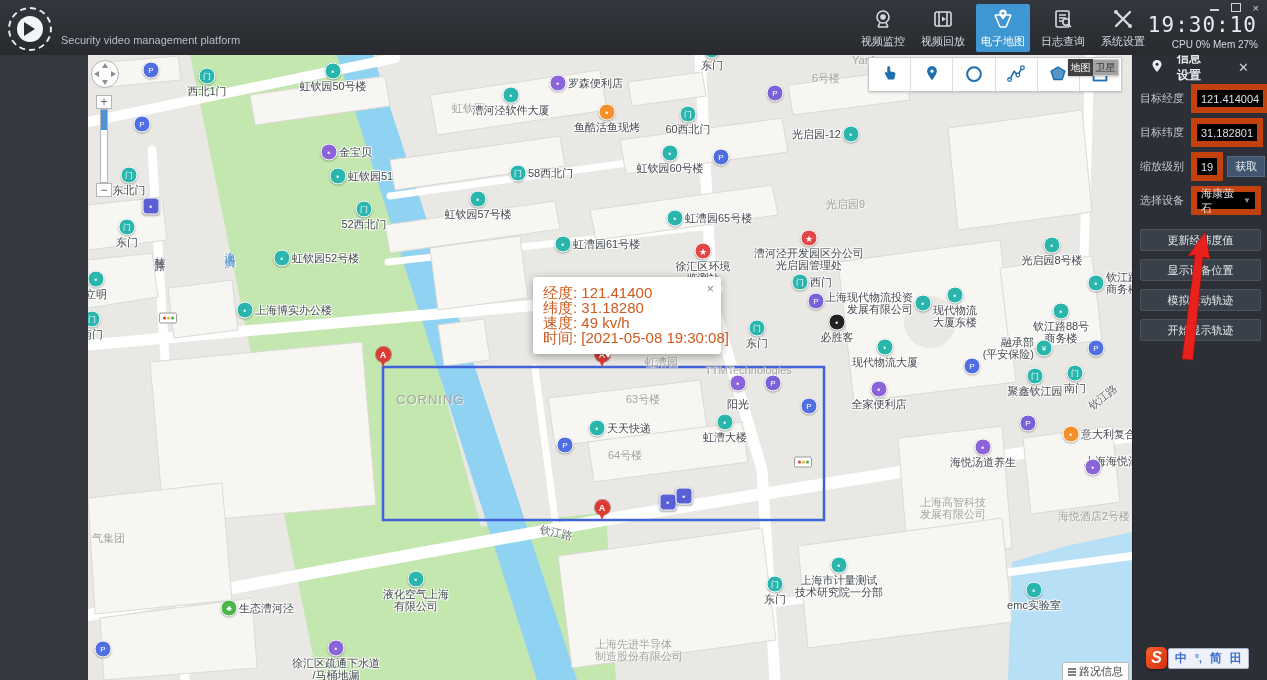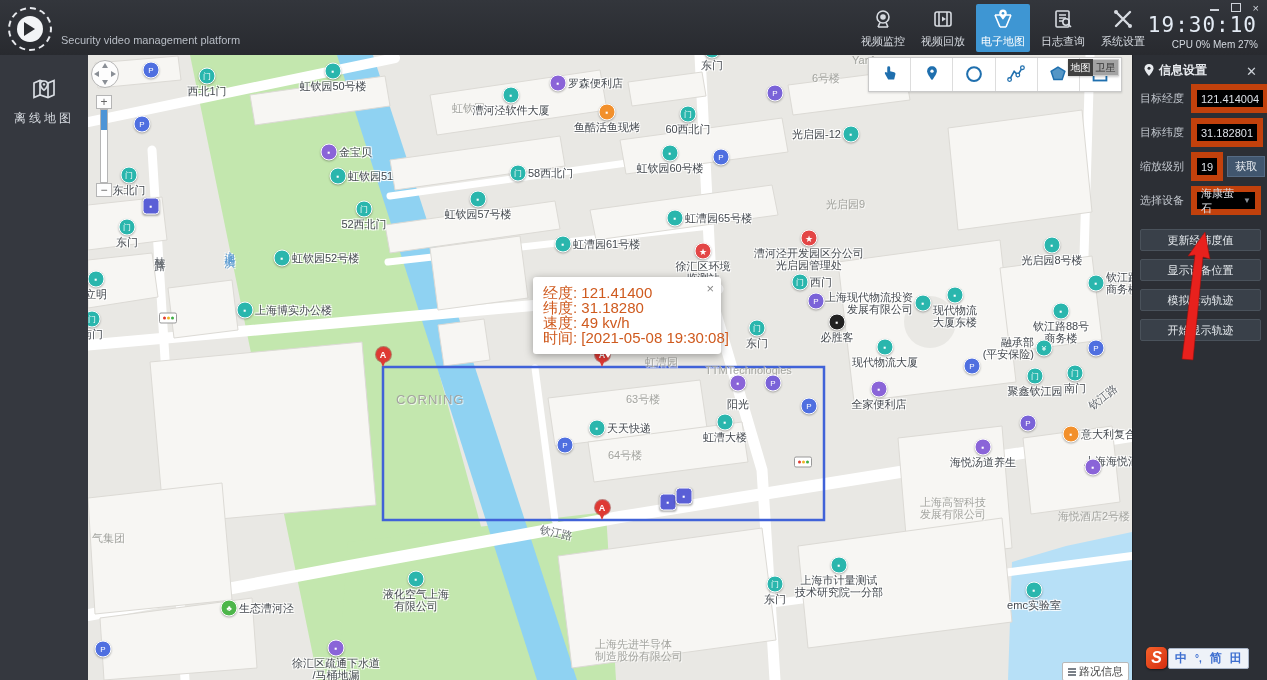--- a/index.html
+++ b/index.html
@@ -85,21 +85,21 @@
   .mt.map-on{background:#404040;color:#fff}
   .mt.sat{background:#a3a3a3;color:#333;border:1px solid #ccc;border-left:none}
   .traffic{position:absolute;left:974px;top:607px;height:17px;background:#fff;border:1px solid #b9b9b9;
            border-radius:2px;display:flex;align-items:center;gap:3px;padding:0 5px;font-size:11px;
            color:#444;z-index:10;cursor:pointer}
   .tico{width:8px;height:8px;display:flex;flex-direction:column;justify-content:space-between}
   .tico i{display:block;height:2px;background:#7a8088}
   
   .panel{position:absolute;left:1132px;top:55px;width:135px;bottom:0;background:#2c2f35;z-index:25;
          border-left:1px solid #202227}
-  .panel-h{display:flex;align-items:flex-end;height:24px;padding:0 11px;color:#e8ebef;font-size:12px;font-weight:bold;gap:5px}
+  .panel-h{display:flex;align-items:center;height:24px;padding:0 19px;color:#e8ebef;font-size:12px;font-weight:bold;gap:15px}
   .panel-h .sp{flex:1}
   .pclose{color:#cdd2d8;font-size:13px;cursor:pointer;font-weight:normal}
   .prow{display:flex;align-items:center;margin:5px 7px 0;gap:4px}
   .flabel{width:47px;font-size:11px;color:#c3c8cf;flex:none}
   .pinput{flex:1;height:17px;background:#000000;border:6px solid #c2410c;color:#dde1e7;font-size:11px;
           padding:0 4px;display:flex;align-items:center;cursor:text}
   .pselect{cursor:pointer}
   .caret{margin-left:auto;color:#8a9099;font-size:8px}
   .getbtn{width:36px;height:19px;background:#41566e;border:1px solid #56master;border:1px solid #566b84;
           color:#e8ecf0;font-size:11px;display:flex;align-items:center;justify-content:center;cursor:pointer;flex:none}
@@ -187,31 +187,20 @@
     <span class="winbtn"><span class="sq"></span></span>
     <span class="winbtn">×</span>
   </div>
   <div class="clock">19:30:10</div>
   <div class="cpu">
     <span>CPU 0%</span> <span>Mem 27%</span>
   </div>
 </div>
 
 <div class="sidebar">
-  <div class="side-item">
-    <span>
-      <svg width="28" height="28" viewBox="0 0 28 28" fill="none" stroke="#d8dce2" stroke-width="1.7">
-        <path d="M4 8 l6-2.5 8 2.5 6-2.5 V20 l-6 2.5 -8-2.5 -6 2.5 Z"></path>
-          <path d="M10 5.5 V20 M18 8 V22.5"></path>
-        <path d="M14 6 c2.2 0 3.6 1.5 3.6 3.4 0 2.4-3.6 5.8-3.6 5.8 s-3.6-3.4-3.6-5.8 c0-1.9 1.4-3.4 3.6-3.4z" fill="#35383f"></path>
-        <circle cx="14" cy="9.4" r="1.2" fill="#d8dce2" stroke="none"></circle>
-        </svg>
-    </span>
-    <span>离线地图</span>
-  </div>
 </div>
 
 <div class="map">
   <svg class="base" width="1044" height="625" viewBox="88 55 1044 625">
     <rect x="88" y="55" width="1044" height="625" fill="#e9e8e4"></rect>
 
     <polygon points="190,55 352,55 523,680 318,680" fill="#c3e7ae"></polygon>
     <polygon points="348,542 606,512 616,680 338,680" fill="#c3e7ae"></polygon>
     <polygon points="337,55 373,55 577,680 537,680" fill="#8fd2f2"></polygon>
     <polygon points="1008,680 1012,562 1066,546 1132,532 1132,680" fill="#b7e0f7"></polygon>

